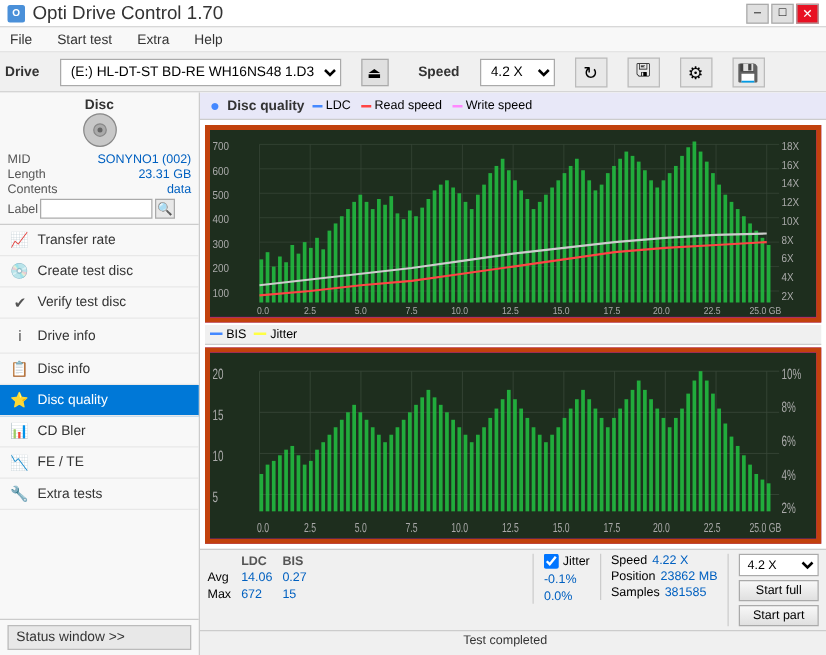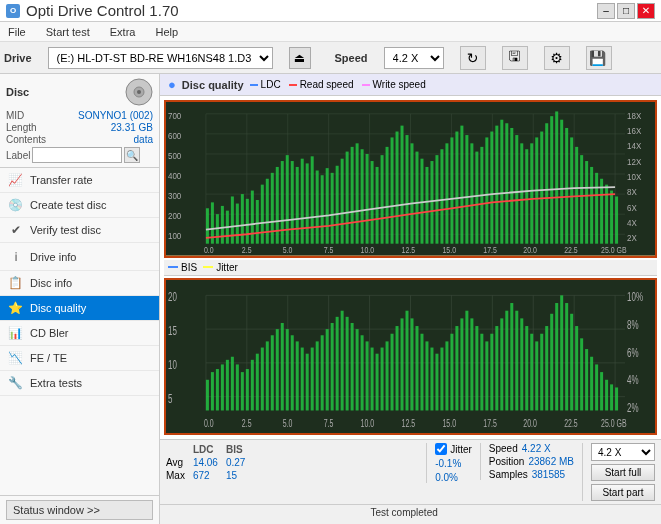--- a/index.html
+++ b/index.html
@@ -88,20 +88,21 @@
     }
     
     
     .disc-panel {
       padding: 4px 6px;
       border-bottom: 1px solid #ccc;
     }
     .disc-header {
       display: flex; align-items: center; justify-content: space-between;
       margin-bottom: 4px;
+      flex-direction: column;
     }
     .disc-title { font-size: 11px; font-weight: bold; color: #333; }
     .disc-icon { width: 28px; height: 28px; }
     .disc-row { display: flex; justify-content: space-between; margin-bottom: 1px; }
     .disc-field { font-size: 10px; color: #555; }
     .disc-value { font-size: 10px; color: #0060c0; }
     .label-row { display: flex; align-items: center; gap: 2px; margin-top: 2px; }
     .label-input { width: 90px; height: 16px; border: 1px solid #aaa; font-size: 10px; padding: 0 2px; }
     .label-btn { width: 16px; height: 16px; background: #e8e8e8; border: 1px solid #aaa; display: flex; align-items: center; justify-content: center; font-size: 10px; cursor: pointer; }
     
@@ -151,21 +152,21 @@
     }
     .quality-title { font-size: 11px; font-weight: bold; color: #333; }
     .legend { display: flex; align-items: center; gap: 8px; font-size: 10px; }
     .legend-item { display: flex; align-items: center; gap: 3px; }
     .legend-dot { width: 8px; height: 2px; }
     
     
     .charts-container { flex: 1; padding: 4px; display: flex; flex-direction: column; gap: 2px; }
     
     
-    .chart-wrapper { flex: 1; position: relative; border: 2px solid #c2410c; background: #fdba74; overflow: hidden; }
+    .chart-wrapper { flex: 1; position: relative; border: 4px solid #c2410c; background: #a21caf; overflow: hidden; }
     .chart-svg { width: 100%; height: 100%; }
     
     
     .stats-area {
       background: #f0f0f0;
       border-top: 1px solid #ccc;
       padding: 3px 6px;
       display: flex;
       gap: 8px;
       align-items: flex-start;

